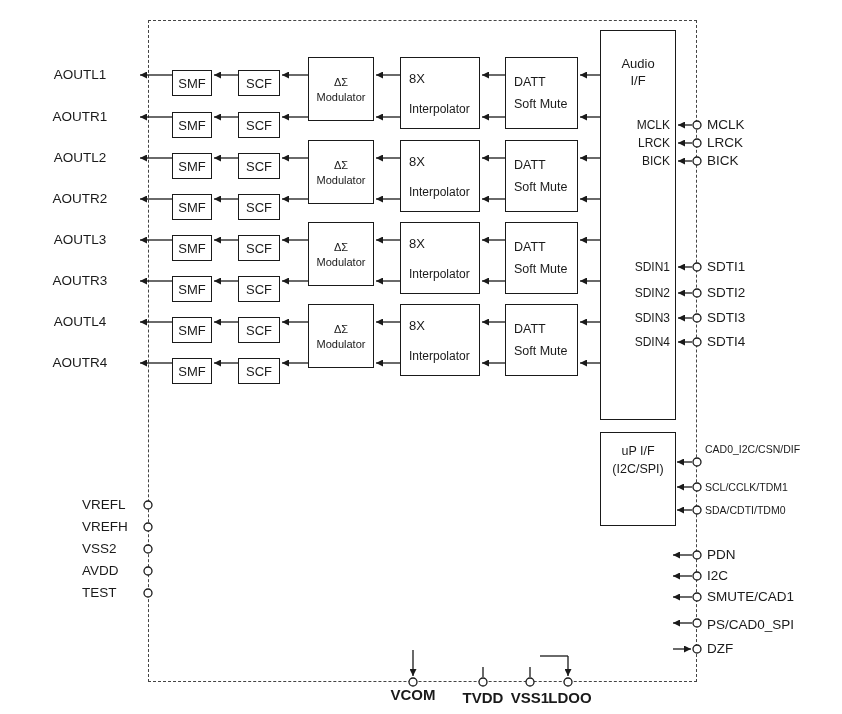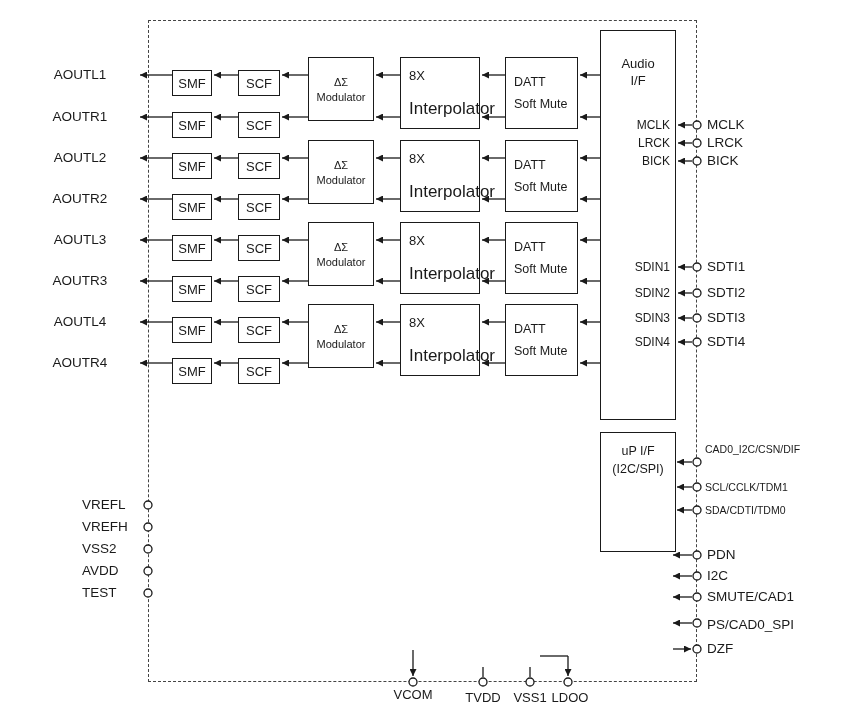--- a/index.html
+++ b/index.html
@@ -13,36 +13,36 @@
   #wires circle { fill:#fff; stroke:#1a1a1a; stroke-width:1.3; }
 
   .box { position:absolute; border:1.4px solid #1a1a1a; background:#fff; z-index:3; }
   .cc { display:flex; align-items:center; justify-content:center;margin-top:8px; }
   .smf { left:172px; width:40px; height:26px; font-size:13px; }
   .scf { left:238px; width:42px; height:26px; font-size:13px; }
   .mod { left:308px; width:66px; height:64px; font-size:11px; display:flex; flex-direction:column;
          align-items:center; justify-content:center; gap:3px; text-align:center; }
   .interp { left:400px; width:80px; height:72px; display:flex; flex-direction:column;
             justify-content:center; padding-left:8px; gap:9px; }
-  .interp .l1 { font-size:13px; } .interp .l2 { font-size:17px;margin-top:7px; }
+  .interp .l1 { font-size:13px; } .interp .l2 { font-size:12px;margin-top:7px; }
   .datt { left:505px; width:73px; height:72px; display:flex; flex-direction:column;
           justify-content:center; padding-left:8px; gap:8px; font-size:12.5px; }
   .audio-if { left:600px; top:30px; width:76px; height:390px; }
   .audio-if .title { padding-top:24px; text-align:center; font-size:13px; line-height:17px; }
-  .up-if { left:600px; top:432px; width:76px; height:120px; }
+  .up-if { left:600px; top:432px; width:76px; height:94px; }
   .up-if .title { padding-top:9px; text-align:center; font-size:12.5px; line-height:18px; }
   .ldo { left:437px; top:643px; width:103px; height:24px; font-size:11.5px; }
 
   .lbl { position:absolute; white-space:nowrap; z-index:4; font-size:13.5px; line-height:16px; }
   .out-lbl { left:30px; width:100px; text-align:center; }
   .ipin { left:600px; width:70px; text-align:right; font-size:12px; }
   .rlbl { left:707px; }
   .uplbl { left:705px; font-size:10.5px; line-height:14px; }
   .leftlbl { left:82px; }
-  .blbl { width:60px; text-align:center; font-size:13px; }
+  .blbl { width:60px; text-align:center; font-size:15px;font-weight:bold; }
 </style>
 </head>
 <body>
 
 <div class="canvas">
 
   <div class="chip-border"></div>
 
   <svg id="wires" width="842" height="714">
     <defs>

